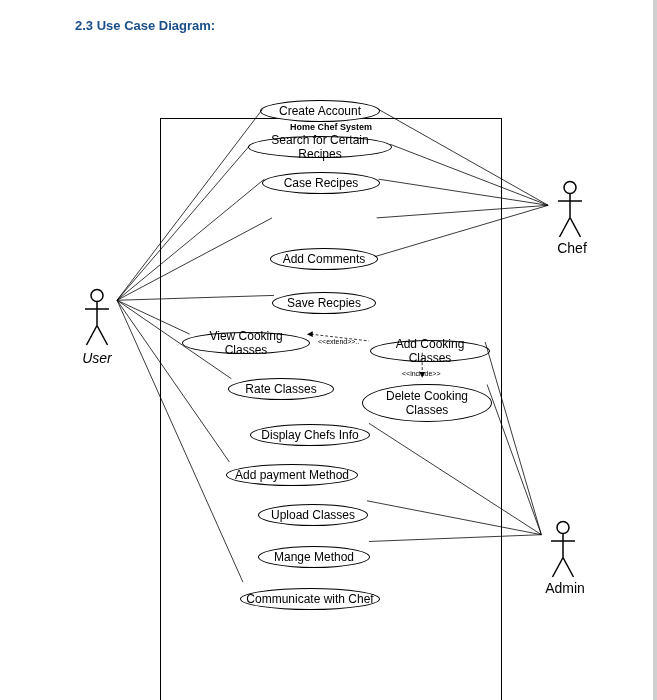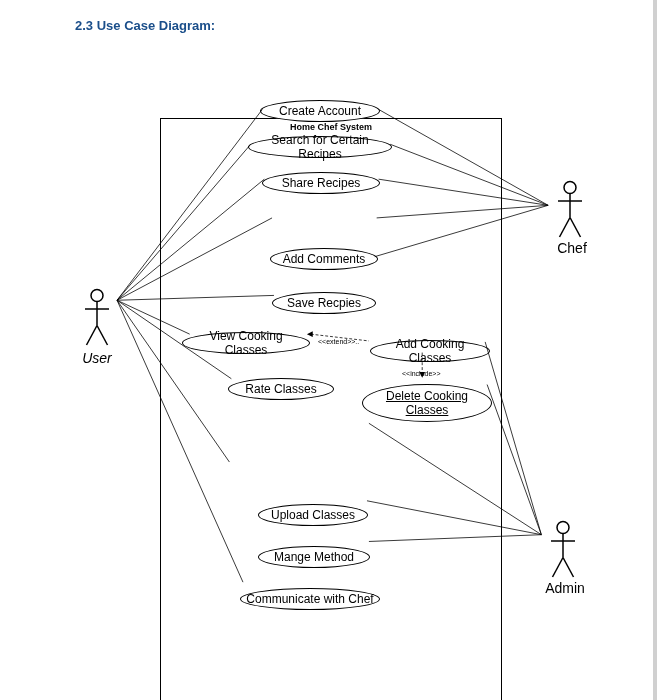--- a/index.html
+++ b/index.html
@@ -143,27 +143,29 @@
         <line x1="10" y1="9" x2="10" y2="25" stroke="#000" stroke-width="1"></line>
         <line x1="2" y1="14" x2="18" y2="14" stroke="#000" stroke-width="1"></line>
         <line x1="10" y1="25" x2="3" y2="38" stroke="#000" stroke-width="1"></line>
         <line x1="10" y1="25" x2="17" y2="38" stroke="#000" stroke-width="1"></line>
       </svg>
     </div>
     <div class="actor-label" style="left:440px; top:520px;">Admin</div>
 
     <div class="usecase" style="left:160px; top:40px; width:120px; height:22px;">Create Account</div>
     <div class="usecase" style="left:148px; top:76px; width:144px; height:22px;">Search for Certain Recipes</div>
-    <div class="usecase" style="left:162px; top:112px; width:118px; height:22px;">Share Recipes</div>
+    <div class="usecase" style="left:162px; top:112px; width:118px; height:22px;">Case Recipes</div>
     <div class="usecase" style="left:170px; top:152px; width:108px; height:22px;margin-top:36px;">Add Comments</div>
     <div class="usecase" style="left:172px; top:232px; width:104px; height:22px;">Save Recpies</div>
     <div class="usecase" style="left:82px; top:272px; width:128px; height:22px;">View Cooking Classes</div>
     <div class="usecase" style="left:270px; top:280px; width:120px; height:22px;">Add Cooking Classes</div>
     <div class="usecase" style="left:128px; top:318px; width:106px; height:22px;">Rate Classes</div>
-    <div class="usecase" style="left:262px; top:324px; width:130px; height:38px;text-decoration:underline;">Delete Cooking Classes</div>
+    <div class="usecase" style="left:262px; top:324px; width:130px; height:38px;">Delete Cooking Classes</div>
+    <div class="usecase" style="left:150px; top:364px; width:120px; height:22px;">Display Chefs Info</div>
+    <div class="usecase" style="left:126px; top:404px; width:132px; height:22px;">Add payment Method</div>
     <div class="usecase" style="left:158px; top:444px; width:110px; height:22px;">Upload Classes</div>
     <div class="usecase" style="left:158px; top:486px; width:112px; height:22px;">Mange Method</div>
     <div class="usecase" style="left:140px; top:528px; width:140px; height:22px;">Communicate with Chef</div>
 
     <div class="stereo" style="left:218px; top:278px;">&lt;&lt;extend&gt;&gt;..</div>
     <div class="stereo" style="left:302px; top:310px;">&lt;&lt;include&gt;&gt;</div>
 
     <svg class="conn" viewBox="0 0 470 640">
 
       <line x1="10" y1="248" x2="160" y2="51"></line>

